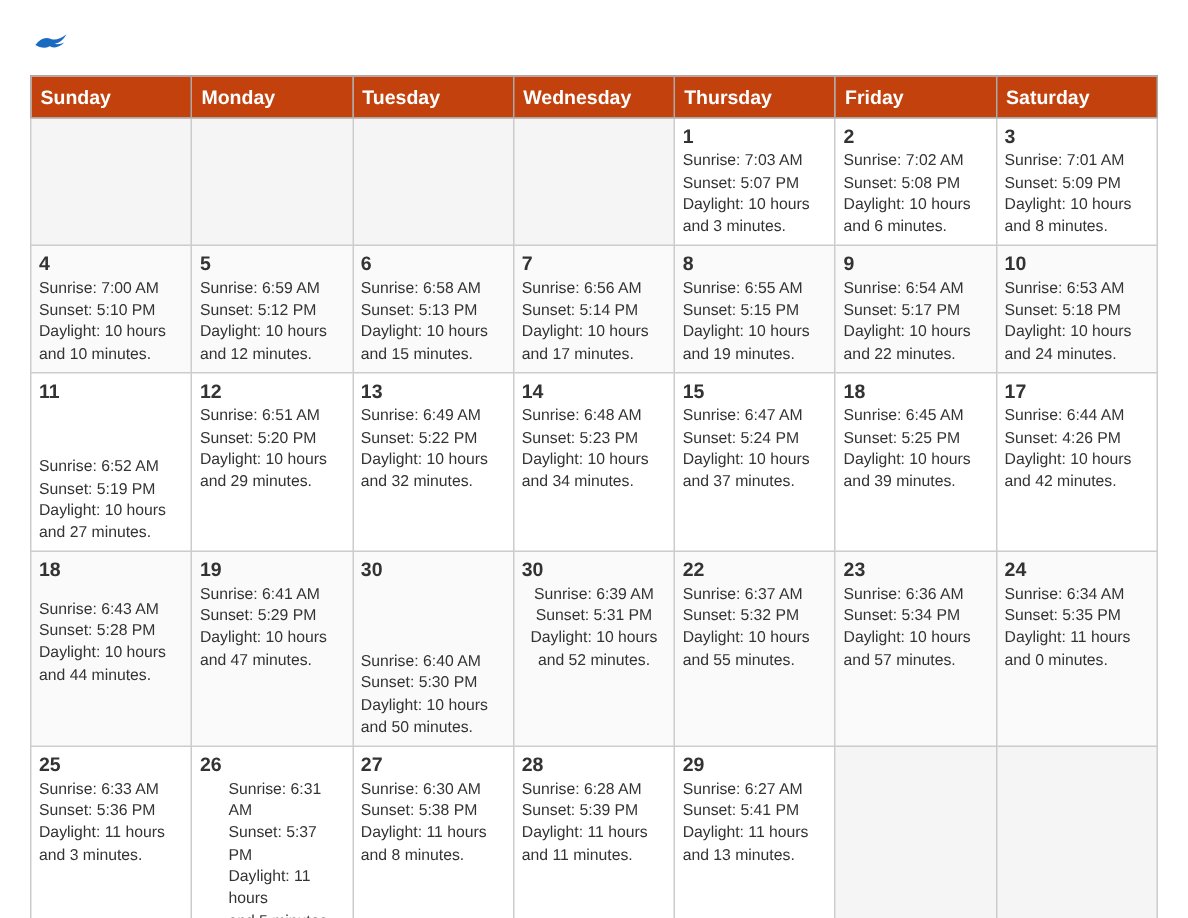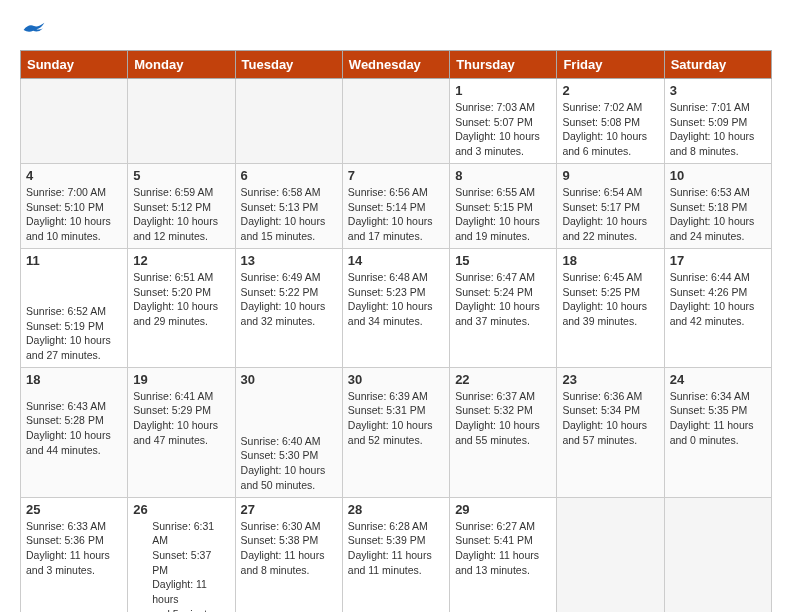--- a/index.html
+++ b/index.html
@@ -264,21 +264,21 @@
         </td>
         <td>
           <span class="day-num">30</span>
           <div class="day-info" style="white-space: pre-line; margin-top: 47px;">Sunrise: 6:40 AM
 Sunset: 5:30 PM
 Daylight: 10 hours
 and 50 minutes.</div>
         </td>
         <td>
           <span class="day-num">30</span>
-          <div class="day-info" style="white-space: pre-line;">Sunrise: 6:39 AM
+          <div class="day-info" style="white-space: pre-line; text-align: center;">Sunrise: 6:39 AM
 Sunset: 5:31 PM
 Daylight: 10 hours
 and 52 minutes.</div>
         </td>
         <td>
           <span class="day-num">22</span>
           <div class="day-info" style="white-space: pre-line;">Sunrise: 6:37 AM
 Sunset: 5:32 PM
 Daylight: 10 hours
 and 55 minutes.</div>

